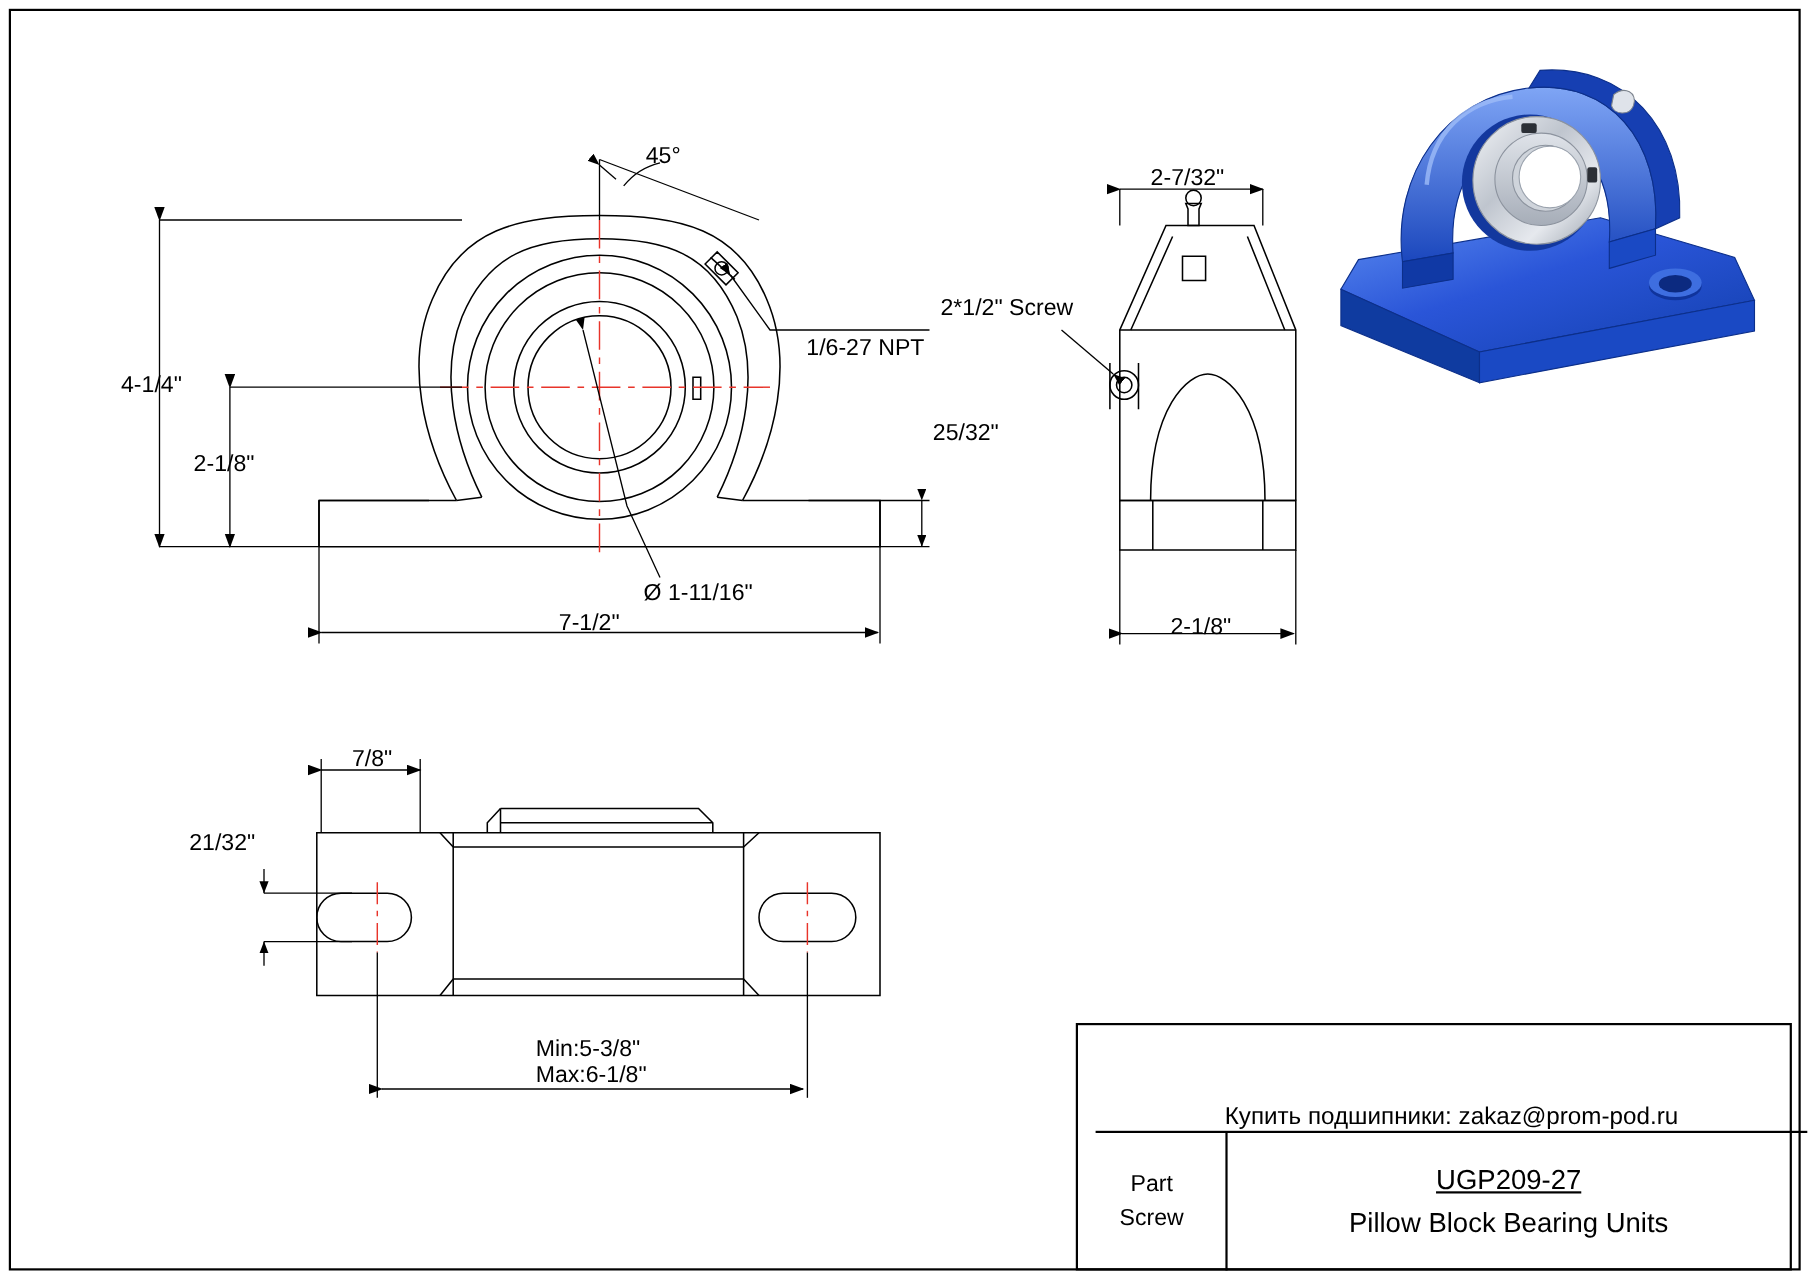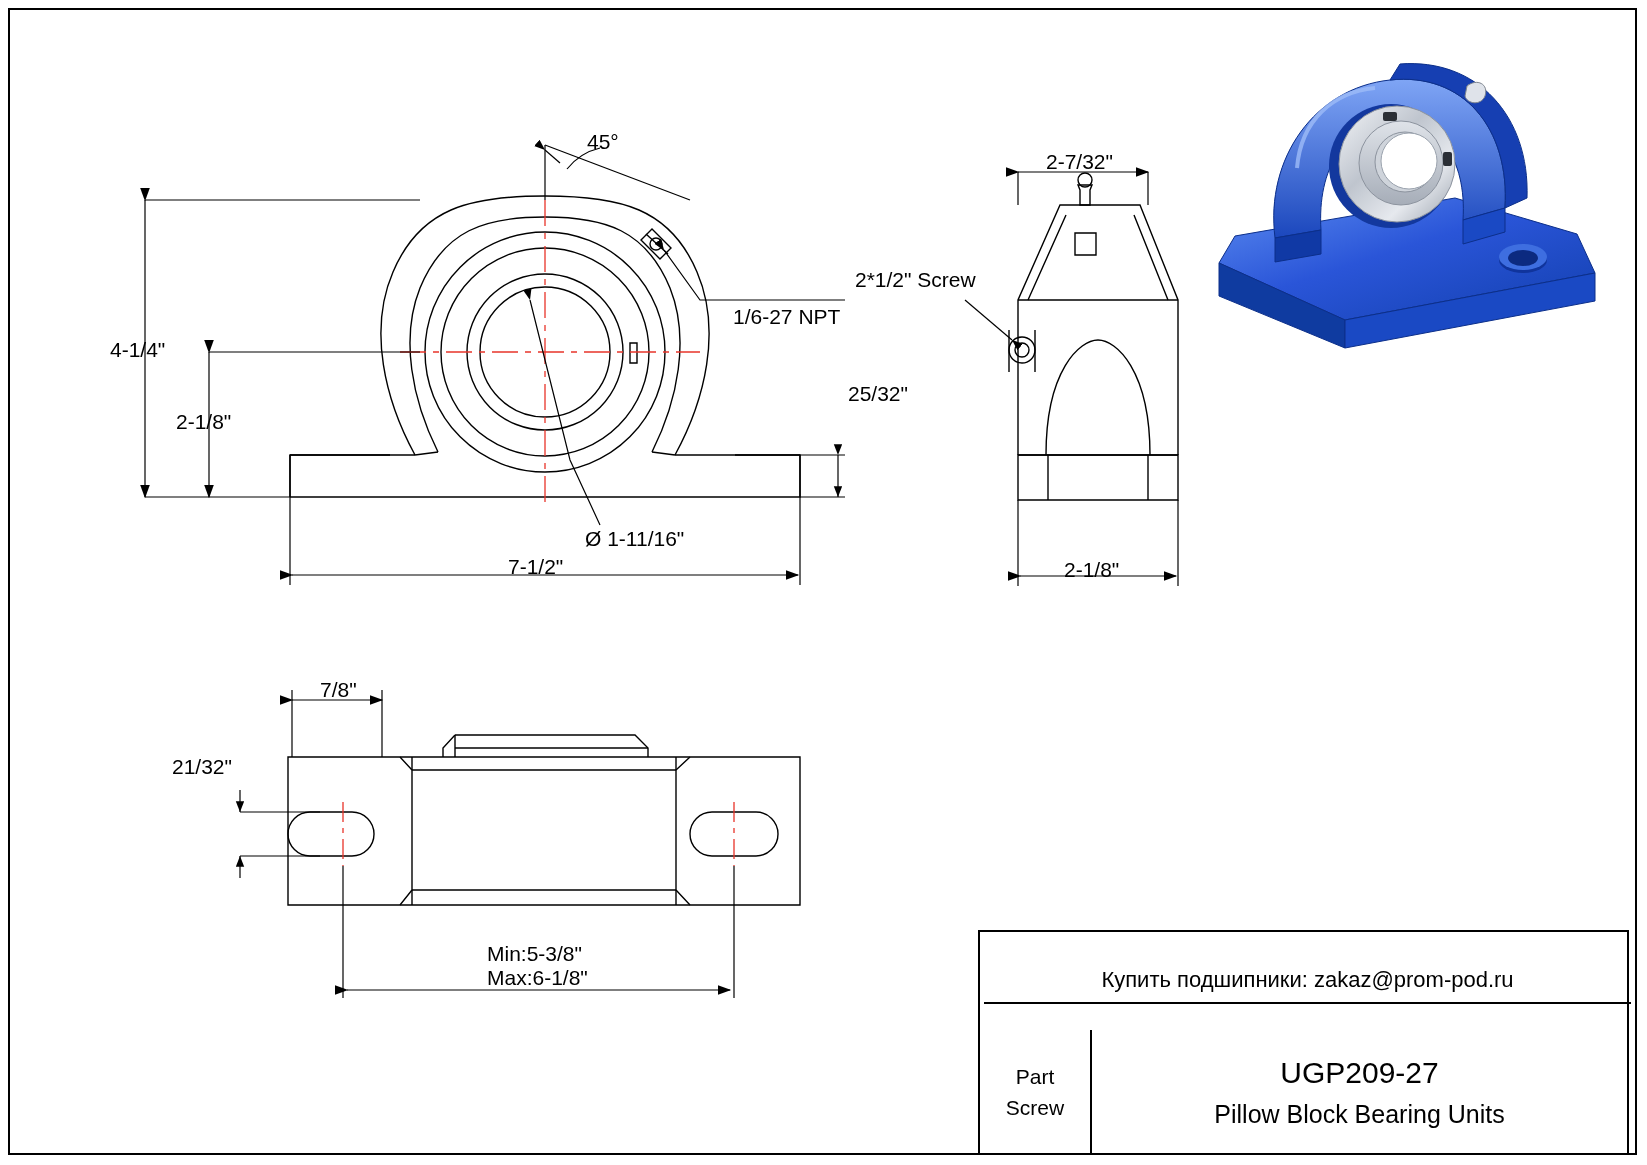--- a/index.html
+++ b/index.html
@@ -16,36 +16,36 @@
     position:absolute;left:8px;top:8px;width:1629px;height:1147px;
     border:2px solid #000;box-sizing:border-box;
   }
   svg{position:absolute;left:0;top:0;width:1647px;height:1165px;overflow:visible;}
   .lbl{position:absolute;font-size:21px;color:#000;white-space:nowrap;}
   .title-block{
     position:absolute;left:978px;top:930px;width:651px;height:225px;
     border:2px solid #000;box-sizing:border-box;
   }
   .tb-row-top{
-    position:absolute;left:4px;top:0;width:100%;height:72px;
+    position:absolute;left:16px;top:0;width:100%;height:98px;
     border-bottom:2px solid #000;box-sizing:border-box;
-    display:flex;align-items:center;justify-content:center;
+    display:flex;align-items:flex-end;justify-content:center;
   }
   .tb-email{font-size:22px;color:#000;padding-top:26px;}
   .tb-bottom{position:absolute;left:0;top:98px;width:100%;height:125px;display:flex;}
   .tb-left{
-    width:112px;border-right:2px solid #000;box-sizing:border-box;
+    width:136px;border-right:2px solid #000;box-sizing:border-box;
     display:flex;flex-direction:column;align-items:center;justify-content:center;
     font-size:21px;line-height:1.45;
   }
   .tb-right{
     flex:1;display:flex;flex-direction:column;align-items:center;justify-content:center;
     gap:10px;
   }
-  .tb-part{font-size:30px;}
+  .tb-part{font-size:25px;text-decoration:underline;}
   .tb-desc{font-size:25px;}
   .render{position:absolute;left:1205px;top:48px;width:400px;height:300px;}
 </style>
 </head>
 <body>
 
 <div class="sheet">
 
   <div class="border-frame"></div>
 

